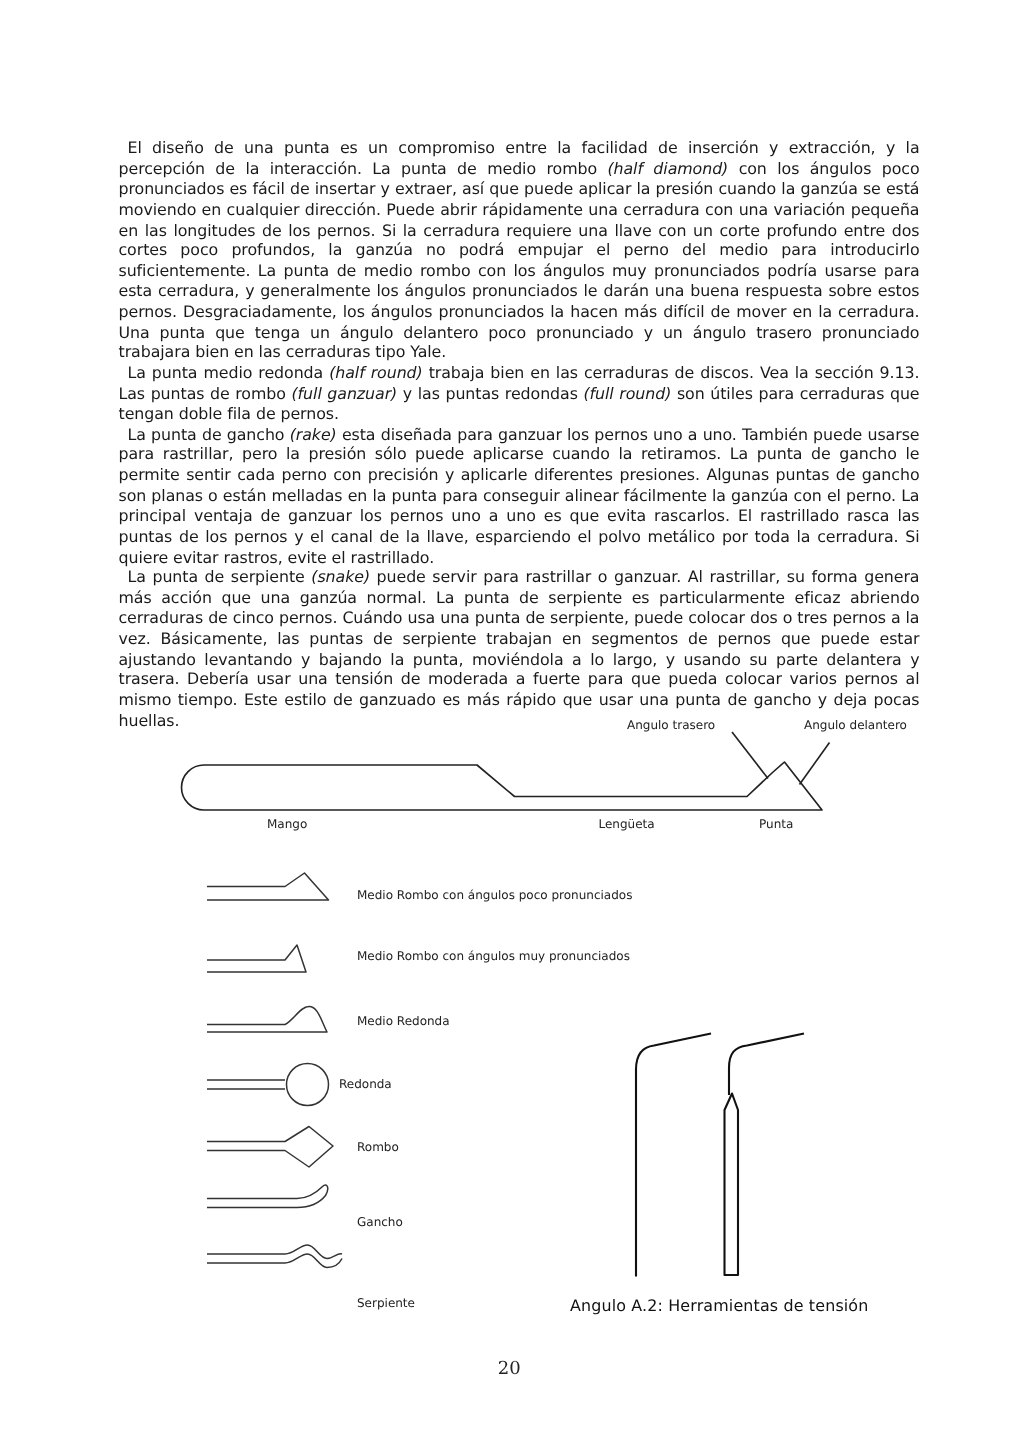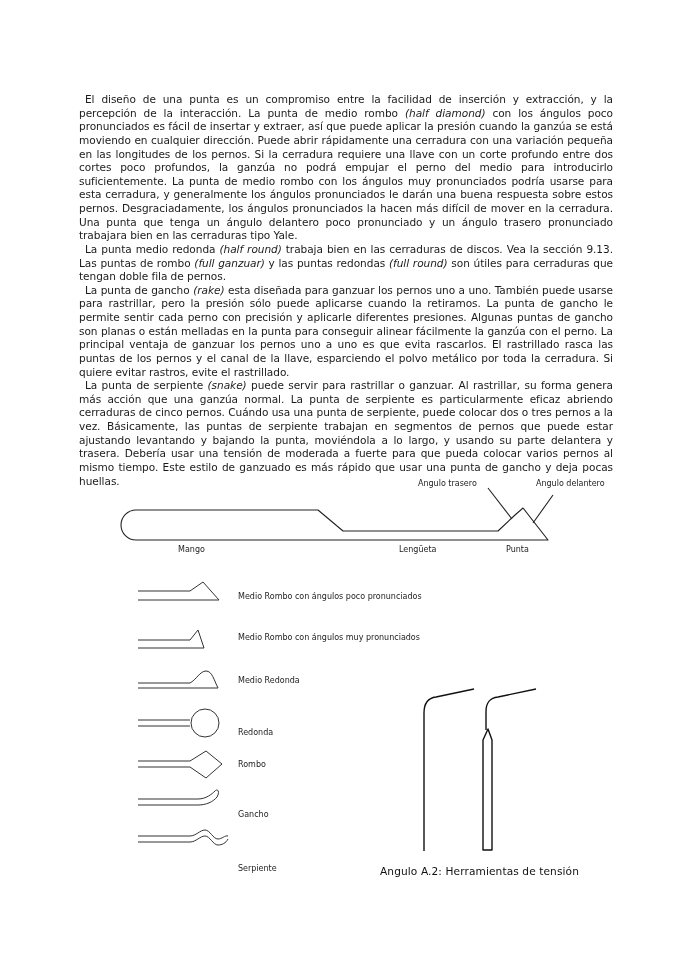--- a/index.html
+++ b/index.html
@@ -75,20 +75,21 @@
 
   <div class="lbl" style="left:418px; top:479px;">Angulo trasero</div>
   <div class="lbl" style="left:536px; top:479px;">Angulo delantero</div>
   <div class="lbl" style="left:178px; top:545px;">Mango</div>
   <div class="lbl" style="left:399px; top:545px;">Lengüeta</div>
   <div class="lbl" style="left:506px; top:545px;">Punta</div>
 
   <div class="lbl" style="left:238px; top:592px;">Medio Rombo con ángulos poco pronunciados</div>
   <div class="lbl" style="left:238px; top:633px;">Medio Rombo con ángulos muy pronunciados</div>
   <div class="lbl" style="left:238px; top:676px;">Medio Redonda</div>
-  <div class="lbl" style="left:238px; top:718px;margin-top:10px;">Redonda</div>
+  <div class="lbl" style="left:226px; top:718px;">Redonda</div>
   <div class="lbl" style="left:238px; top:760px;">Rombo</div>
   <div class="lbl" style="left:238px; top:810px;">Gancho</div>
   <div class="lbl" style="left:238px; top:864px;">Serpiente</div>
 
   <div class="caption" style="left:380px; top:865px;">Angulo A.2: Herramientas de tensión</div>
 
+  <div class="pagenum">20</div>
 </div>
 
 </body></html>

